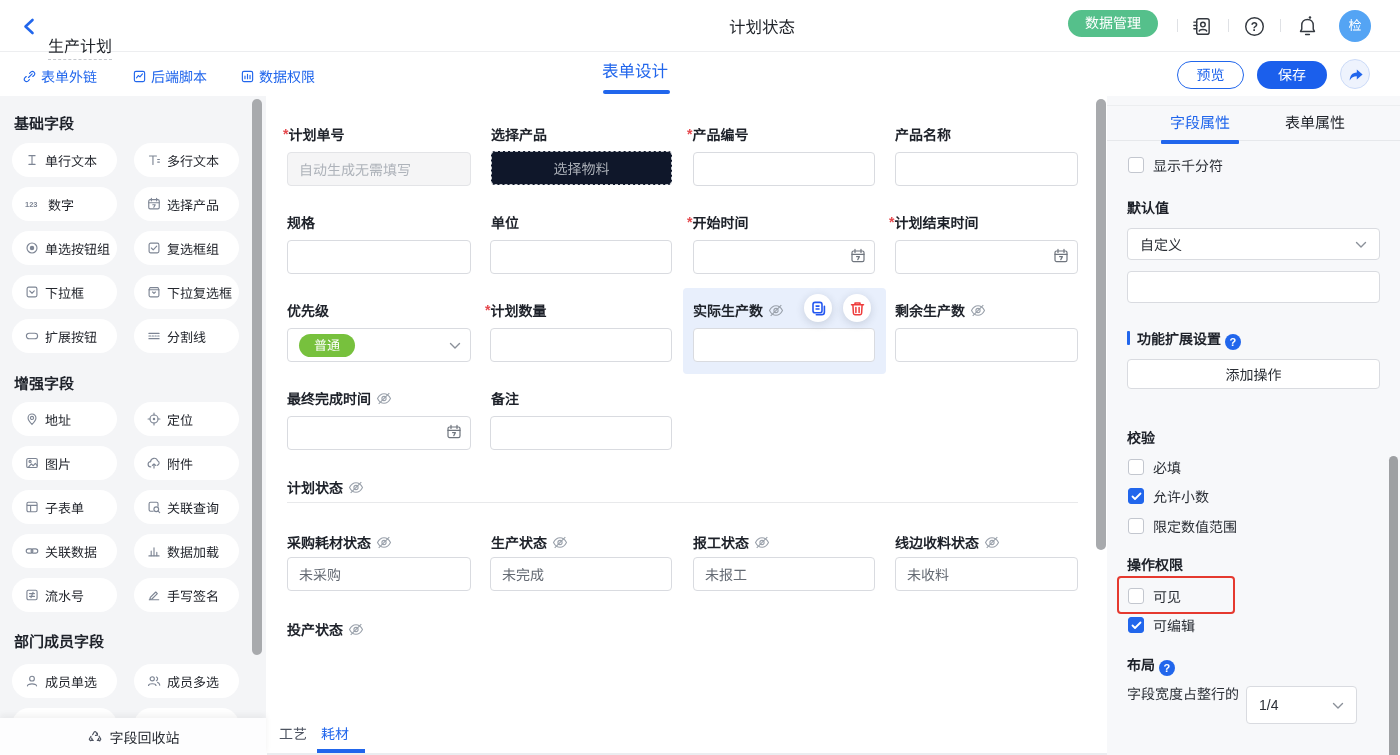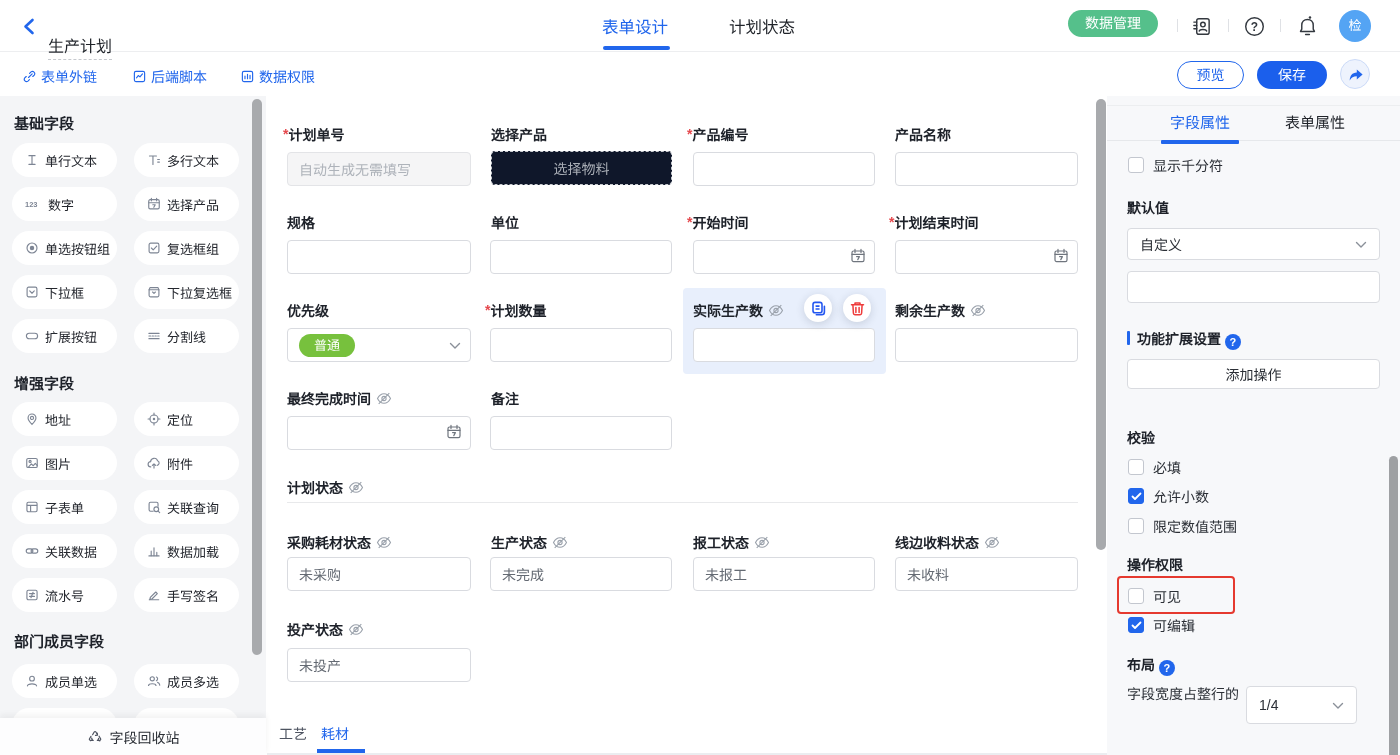--- a/index.html
+++ b/index.html
@@ -6,21 +6,21 @@
 * { margin:0; padding:0; box-sizing:border-box; }
 html,body { width:1400px; height:755px; overflow:hidden; }
 body { font-family:"Liberation Sans", sans-serif; color:#1d2129; font-size:14px; }
 #app { position:relative; width:1400px; height:755px; background:#fff; overflow:hidden; }
 .abs { position:absolute; }
 
 
 #hdr { position:absolute; left:0; top:0; width:1400px; height:52px; background:#fff; border-bottom:1px solid #edeef0; z-index:30; }
 #hdr .title { position:absolute; left:48px; top:18px; font-size:16px; line-height:18px; font-weight:500; color:#1f2329; padding-bottom:3px; border-bottom:1px dashed #c6c9ce;margin-top:20px; }
 .tab1 { position:absolute; top:16px; font-size:16.5px; line-height:22px; }
-#tabactive { left:602px; color:#2166ec; font-weight:500; }
+#tabactive { left:602px; color:#2166ec; font-weight:500;margin-top:44px; }
 #tabactive::after { content:""; position:absolute; left:1px; width:67px; top:30px; height:4px; background:#2166ec; border-radius:2px; }
 #tab2 { left:729px; color:#1f2329; }
 .greenbtn { position:absolute; left:1068px; top:10px; width:90px; height:27px; background:#55c08b; color:#fff; border-radius:14px; text-align:center; line-height:27px; font-size:14px; }
 .hsep { position:absolute; top:19px; width:1px; height:13px; background:#dfe1e5; }
 .hicon { position:absolute; top:16px; width:21px; height:21px; }
 #avatar { position:absolute; left:1339px; top:10px; width:32px; height:32px; border-radius:50%; background:#54a4f4; color:#fff; text-align:center; line-height:32px; font-size:13px; }
 
 
 #tbar { position:absolute; left:0; top:53px; width:1400px; height:43px; background:#fff; z-index:29; }
 .tlink { position:absolute; top:13px; color:#2166ec; font-size:14px; display:flex; align-items:center; gap:5px; }
@@ -529,21 +529,20 @@
       </svg></div>
   <div class="finput" style="left:895px;top:557px;width:183px">未收料</div>
 
   <div class="flabel" style="left:287px;top:619px">投产状态<svg width="16" height="13" viewBox="0 0 16 13">
         <g fill="none" stroke="#9aa1ab" stroke-width="1.1">
           <path d="M1.5 6.5C3.2 3.2 5.4 1.7 8 1.7s4.8 1.5 6.5 4.8C12.8 9.8 10.6 11.3 8 11.3S3.2 9.8 1.5 6.5z"></path>
           <circle cx="8" cy="6.5" r="2.1"></circle>
           <path d="M2.7 11.8L13.3 1.2"></path>
         </g>
       </svg></div>
-  <div class="finput" style="left:287px;top:648px;width:184px">未投产</div>
 
   <div id="subtabs"><span class="t1">工艺</span><span class="t2">耗材</span></div>
   <div id="subline"></div>
   <div id="botline"></div>
 
   <div id="rpanel"></div>
   <div id="ptabs"></div>
   <div class="abs" style="left:1107px;top:105px;width:293px;height:1px;background:#eceef0"></div>
   <div id="ptab1">字段属性</div>
   <div id="ptab2">表单属性</div>

